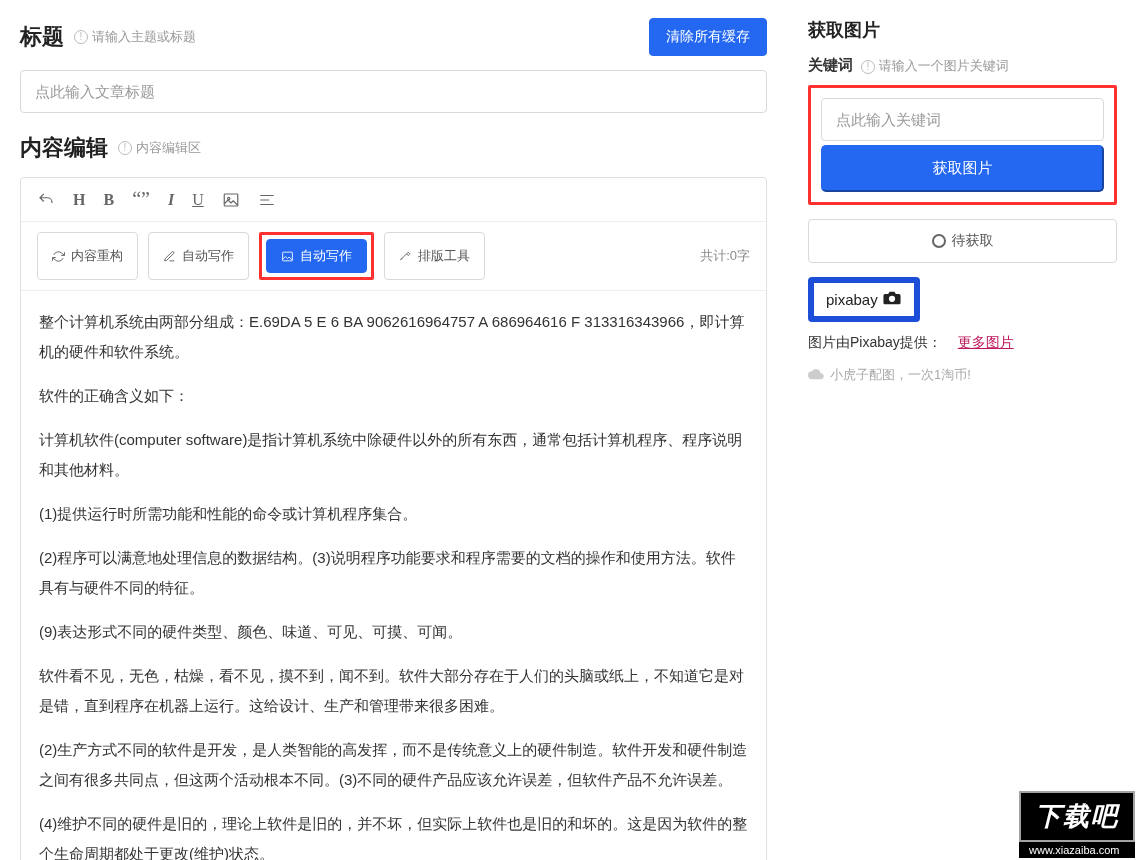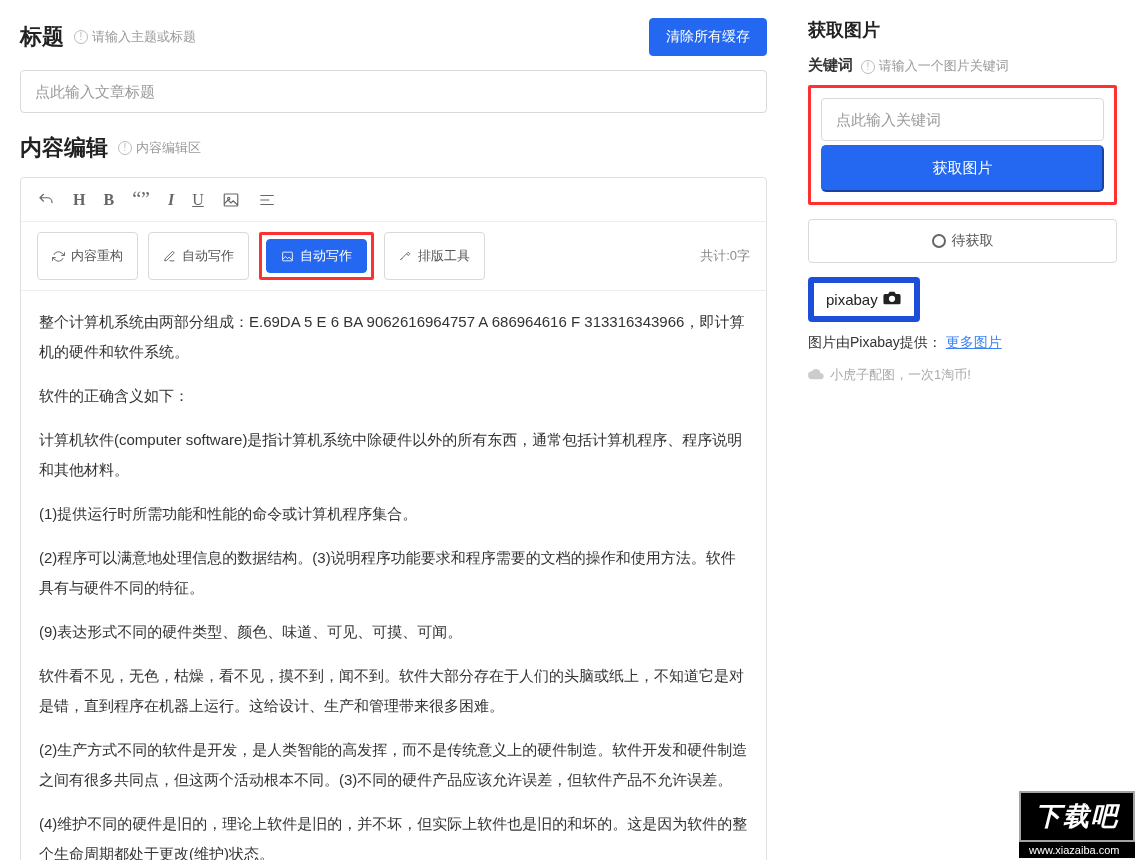--- a/index.html
+++ b/index.html
@@ -41,21 +41,21 @@
 .highlight-box { border: 3px solid #ff3030; padding: 10px; border-radius: 2px; }
 .highlight-box .input { margin-bottom: 4px; }
 
 .status-btn { width: 100%; padding: 12px; border: 1px solid #d9d9d9; border-radius: 4px; background: #fff; color: #555; font-size: 14px; margin-top: 14px; display: flex; align-items: center; justify-content: center; gap: 6px; cursor: pointer; }
 .status-icon { width: 14px; height: 14px; border: 2px solid #666; border-radius: 50%; }
 
 .pixabay-badge { display: inline-flex; align-items: center; gap: 4px; padding: 8px 12px; border: 6px solid #1d4ed8; border-radius: 4px; margin-top: 14px; font-family: Arial, sans-serif; font-size: 15px; color: #222; }
 .camera-icon svg { width: 20px; height: 14px; }
 
 .provider-text { margin-top: 12px; font-size: 14px; color: #333; }
-.provider-text a { color: #3b82f6; text-decoration: underline; }
+.provider-text a { color: #be185d; text-decoration: underline; margin-left: 12px; }
 
 .footer-note { margin-top: 14px; font-size: 13px; color: #aaa; display: flex; align-items: center; gap: 6px; }
 .cloud-icon svg { width: 16px; height: 12px; }
 
 .watermark { position: absolute; right: 2px; bottom: 2px; }
 .watermark-main { background: #000; color: #fff; padding: 6px 14px; font-size: 26px; font-weight: 900; font-style: italic; letter-spacing: 2px; border: 2px solid #a3a3a3; }
 .watermark-url { background: #000; color: #fff; padding: 2px 10px; font-size: 11px; text-align: left; display: block; }
 
 .icon-svg { fill: none; stroke: currentColor; stroke-width: 1.6; }
 </style>

